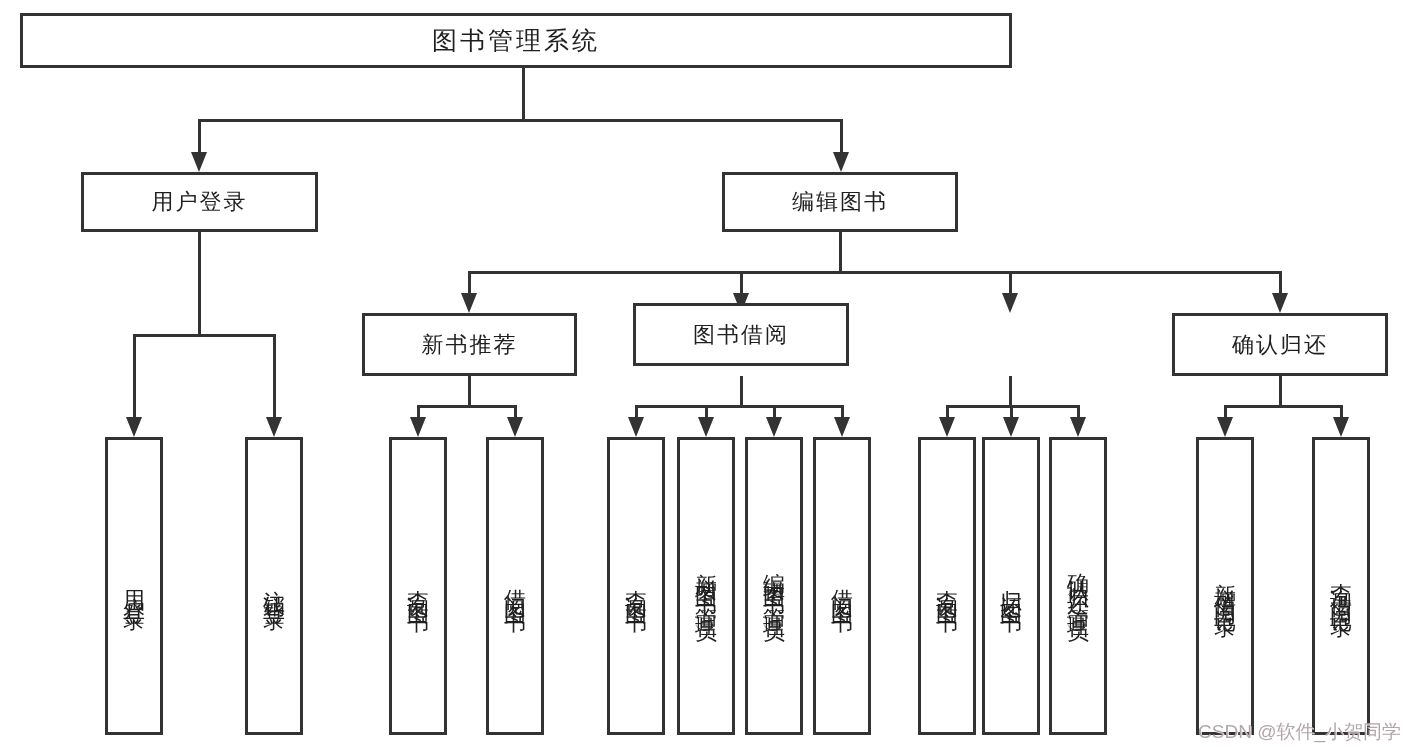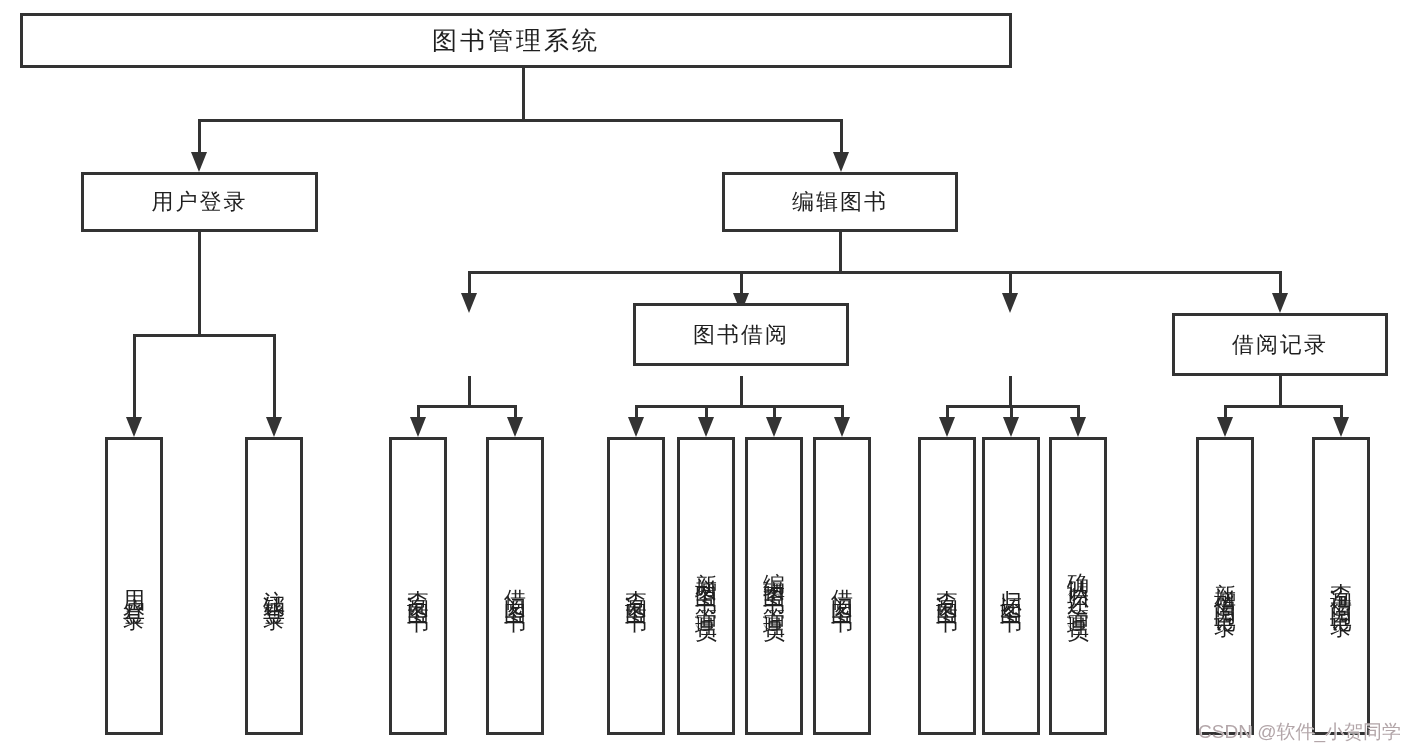--- a/index.html
+++ b/index.html
@@ -88,25 +88,28 @@
   <div class="hline" style="left:468px;top:271px;width:814px;"></div>
   <div class="vline" style="left:468px;top:271px;height:24px;"></div>
   <div class="vline" style="left:740px;top:271px;height:24px;"></div>
   <div class="vline" style="left:1009px;top:271px;height:24px;"></div>
   <div class="vline" style="left:1279px;top:271px;height:24px;"></div>
   <div class="arrow" style="left:461px;top:293px;"></div>
   <div class="arrow" style="left:733px;top:293px;"></div>
   <div class="arrow" style="left:1002px;top:293px;"></div>
   <div class="arrow" style="left:1272px;top:293px;"></div>
 
+  <div class="box hbox" style="left:362px;top:313px;width:215px;height:63px;">
+    <span>新书推荐</span>
+  </div>
   <div class="box hbox" style="left:633px;top:303px;width:216px;height:63px;">
     <span>图书借阅</span>
   </div>
   <div class="box hbox" style="left:1172px;top:313px;width:216px;height:63px;">
-    <span>借阅记录</span>
+    <span>确认归还</span>
   </div>
 
   <div class="vline" style="left:468px;top:376px;height:31px;"></div>
   <div class="hline" style="left:417px;top:405px;width:100px;"></div>
   <div class="vline" style="left:417px;top:405px;height:14px;"></div>
   <div class="vline" style="left:514px;top:405px;height:14px;"></div>
   <div class="arrow" style="left:410px;top:417px;"></div>
   <div class="arrow" style="left:507px;top:417px;"></div>
 
   <div class="vline" style="left:740px;top:376px;height:31px;"></div>

